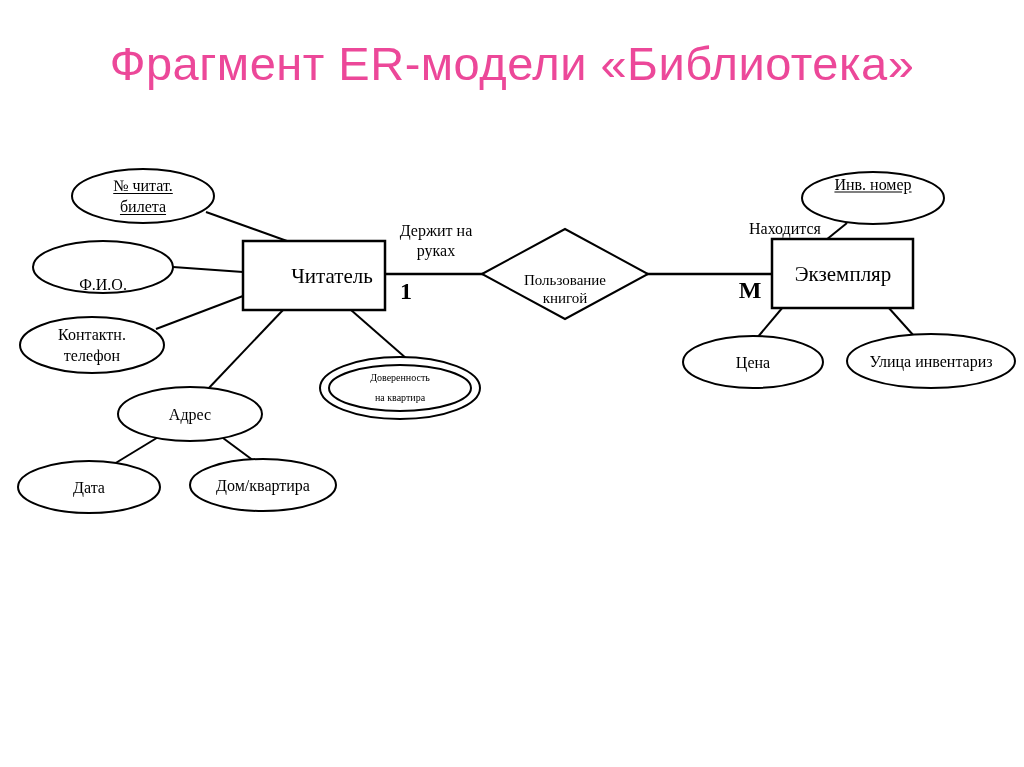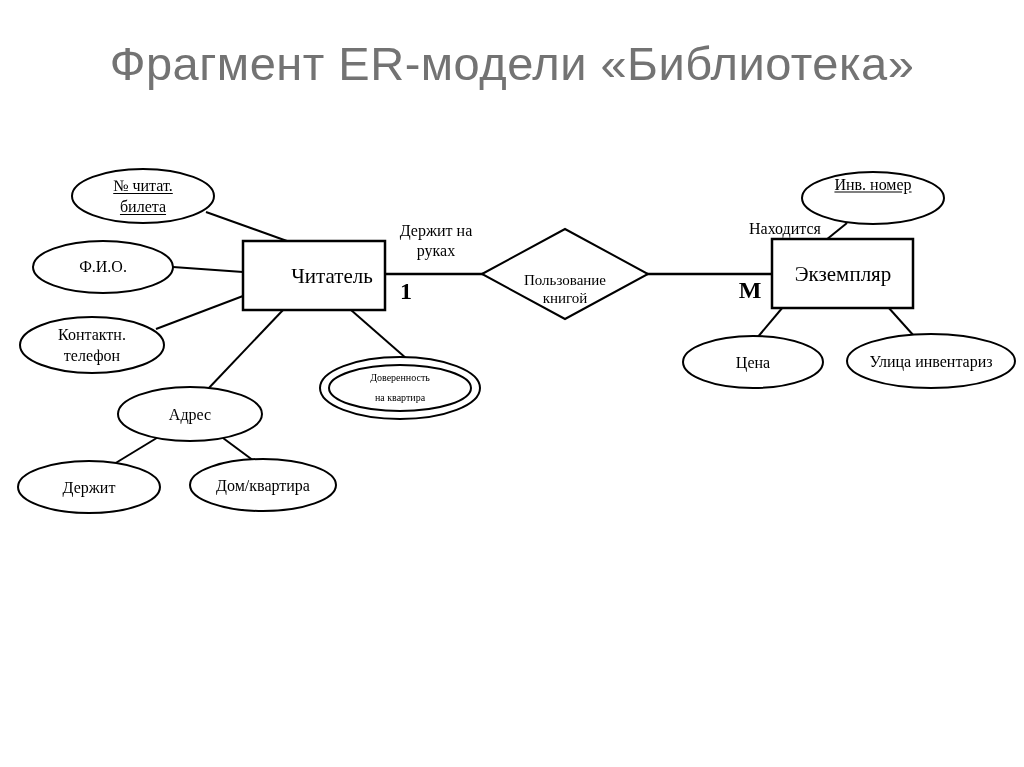--- a/index.html
+++ b/index.html
@@ -15,21 +15,21 @@
     background: #ffffff;
   }
   .slide-title {
     position: absolute;
     left: 0; top: 38px; width: 1024px;
     text-align: center;
     font-family: "Liberation Sans", "DejaVu Sans", sans-serif;
     font-size: 47px;
     line-height: 1.1;
     letter-spacing: 0.5px;
-    color: #737373;
+    color: #ec4899;
     white-space: nowrap;
   }
   svg.canvas {
     position: absolute; left: 0; top: 0;
   }
   .label {
     position: absolute;
     transform: translate(-50%, -50%);
     color: #000000;
     text-align: center;
@@ -103,27 +103,27 @@
     <span class="ln">руках</span>
   </div>
   <div class="label cardinality-label" style="left:406px; top:291px;">1</div>
   <div class="label role-label" style="left:753px; top:229px;">Находится</div>
   <div class="label cardinality-label" style="left:750px; top:290px;">М</div>
 
   <div class="label attr-label u" style="left:143px; top:196px;">
     <span class="ln">№ читат.</span>
     <span class="ln">билета</span>
   </div>
-  <div class="label attr-label" style="left:103px; top:266px;">Ф.И.О.</div>
+  <div class="label attr-label" style="left:103px; top:284px;">Ф.И.О.</div>
   <div class="label attr-label" style="left:92px; top:345px;">
     <span class="ln">Контактн.</span>
     <span class="ln">телефон</span>
   </div>
   <div class="label attr-label" style="left:190px; top:414px;">Адрес</div>
-  <div class="label attr-label" style="left:89px; top:487px;">Держит</div>
+  <div class="label attr-label" style="left:89px; top:487px;">Дата</div>
   <div class="label attr-label" style="left:263px; top:485px;">Дом/квартира</div>
   <div class="label attr-label small" style="left:400px; top:388px;">
     <span class="ln">Доверенность</span>
     <span class="ln">на квартира</span>
   </div>
 
   <div class="label attr-label u" style="left:873px; top:184px;">
     <span class="ln">Инв. номер</span>
   </div>
   <div class="label attr-label" style="left:753px; top:362px;">Цена</div>

